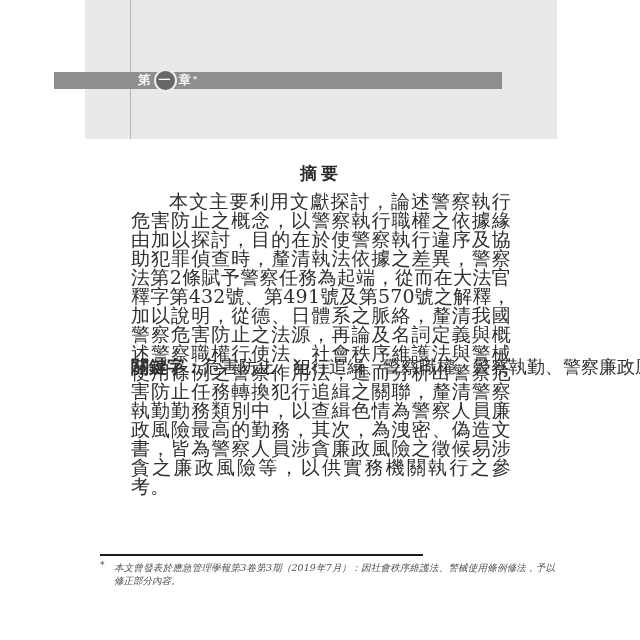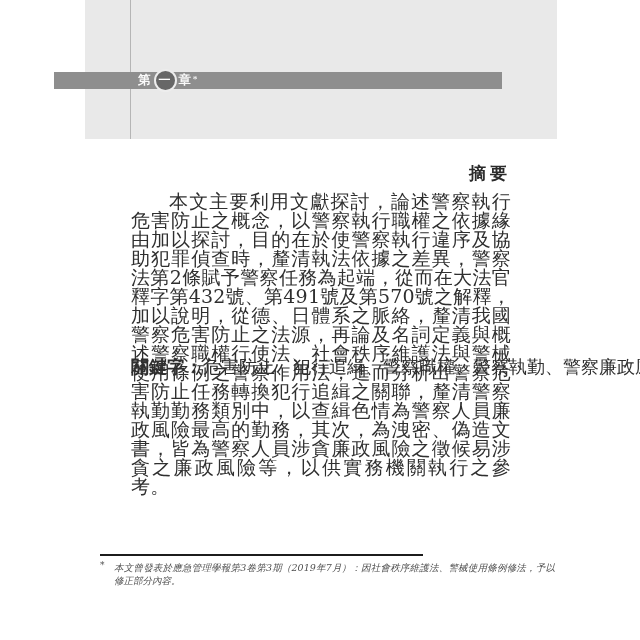--- a/index.html
+++ b/index.html
@@ -36,21 +36,21 @@
     color: #ffffff; font-size: 12px; font-weight: bold;
     display: flex; align-items: center; justify-content: center;
     margin: 0 2px; flex: 0 0 auto;
   }
   .chapter-title { margin-left: 13px; }
   .title-note { font-size: 8px; vertical-align: top; position: relative; top: -3px; margin-left: 1px; }
 
   
   .abstract-heading {
     position: absolute; left: 131px; top: 162px; width: 380px;
-    margin: 0; text-align: right;
+    margin: 0; text-align: center;
     font-size: 17px; font-weight: bold; letter-spacing: 4px;
     color: #2a2a2a;
   }
   .abstract-body {
     position: absolute; left: 131px; top: 192px; width: 380px;
     margin: 0;
     font-size: 19px; line-height: 19px;
     text-align: justify; text-indent: 2em;
     color: #2f2f2f; letter-spacing: 0.2px;
   }

